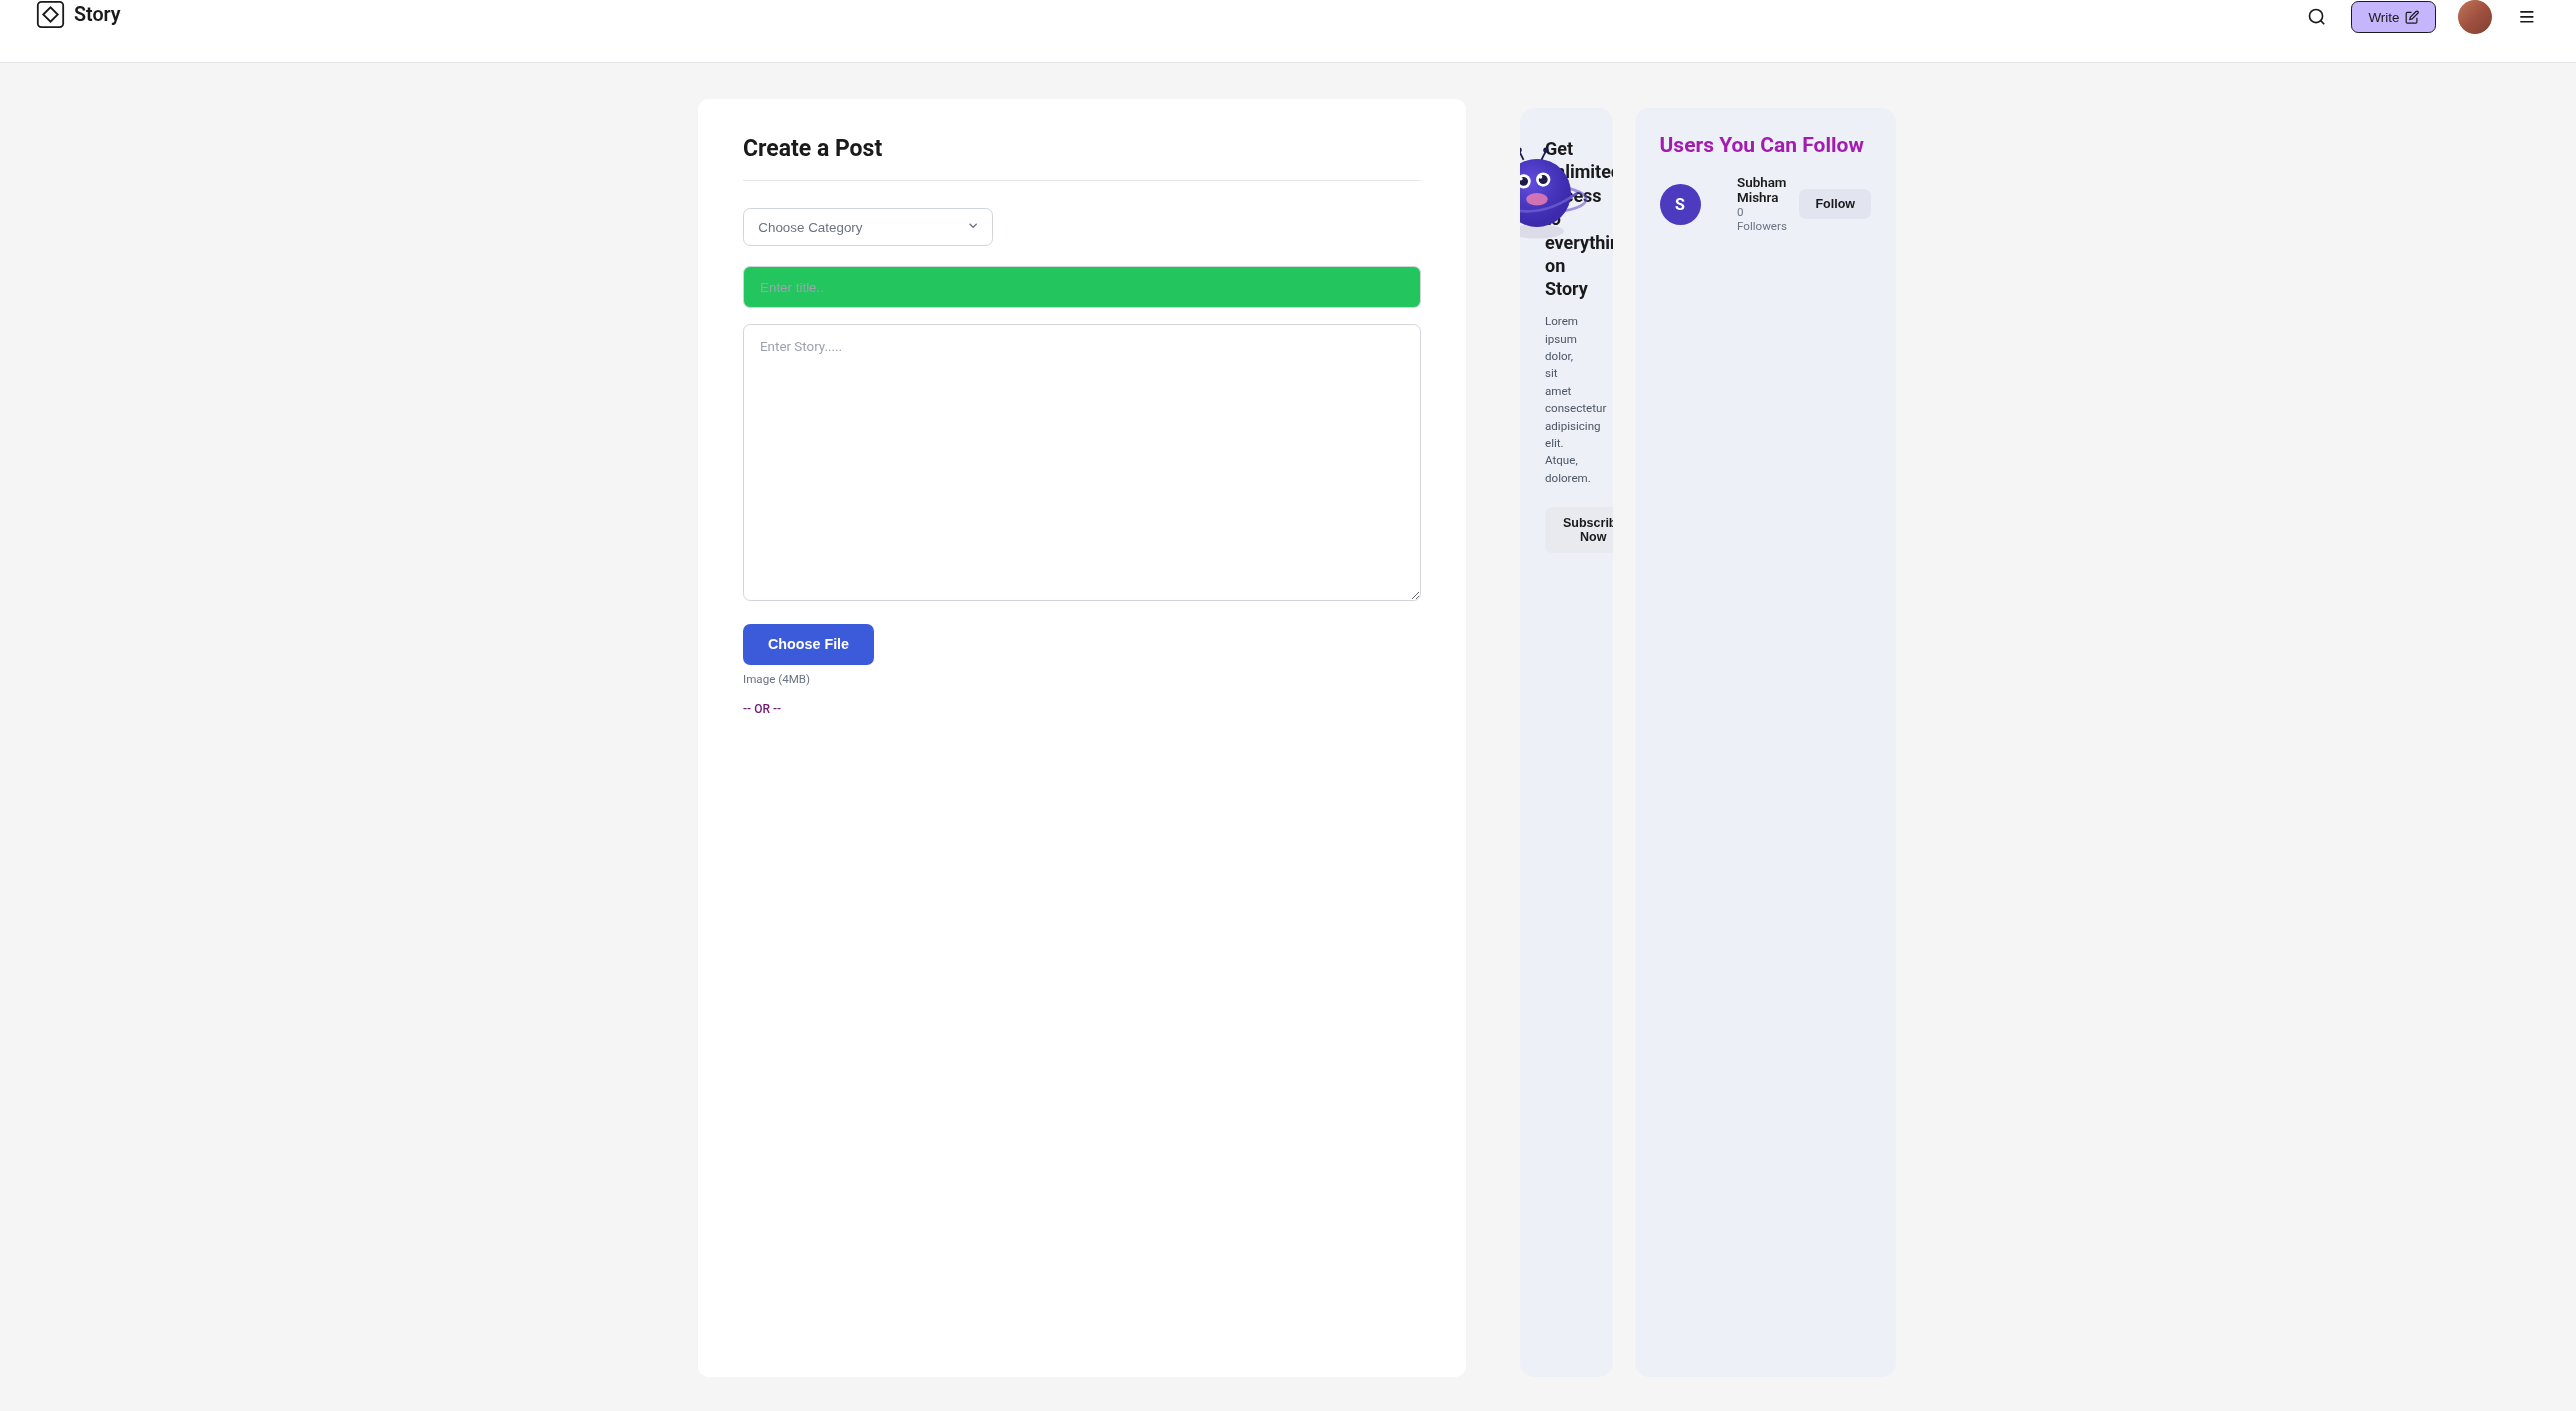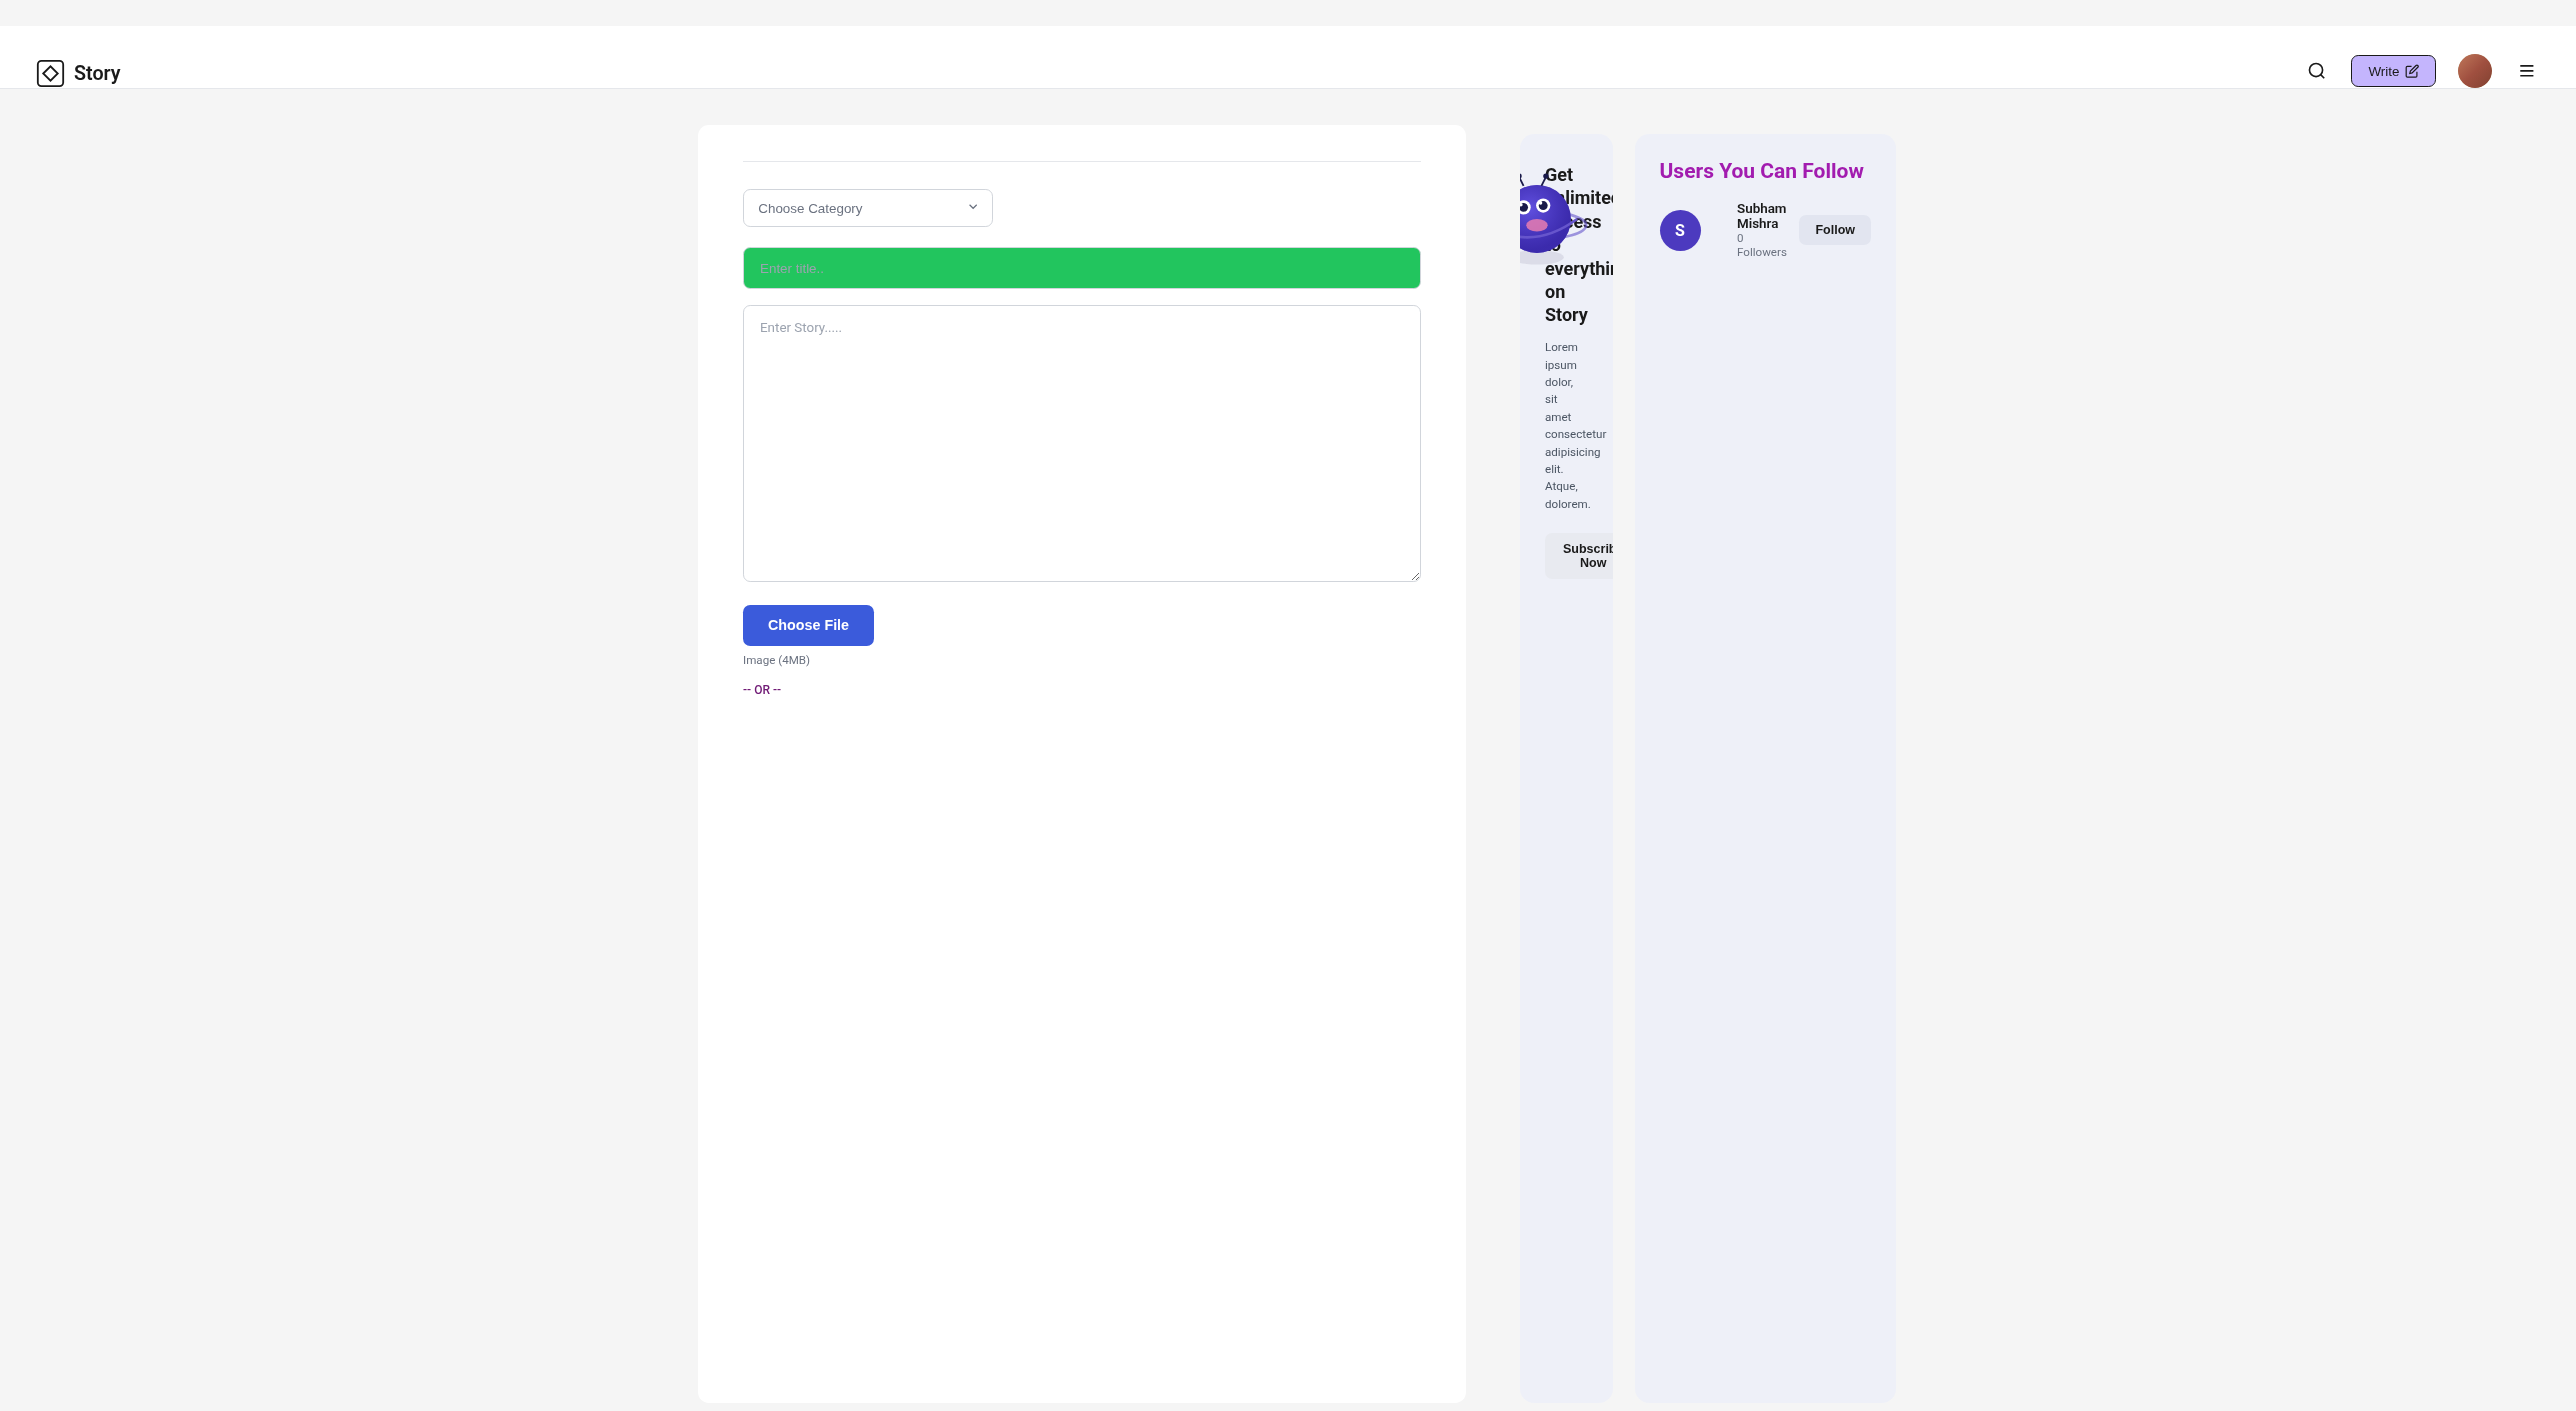--- a/index.html
+++ b/index.html
@@ -9,27 +9,26 @@
       color: #1a1a1a;
       min-height: 100vh;
     }
 
     
     .header {
       background: #fff;
       border-bottom: 0.9px solid #e5e7eb;
       height: 63px;
       display: flex;
-      align-items: flex-end;
+      align-items: flex-start;
       justify-content: space-between;
       padding: 0 36px;
       position: sticky;
       top: 0;
       z-index: 100;
-      margin-top: 26px;
     }
     .header-logo {
       display: flex;
       align-items: center;
       gap: 9px;
     }
     .logo-icon {
       width: 29px;
       height: 29px;
     }
@@ -331,20 +330,21 @@
       <svg width="19.7" height="19.7" fill="none" stroke="currentColor" stroke-width="2" viewBox="0 0 24 24">
         <path d="M4 6h16M4 12h16M4 18h16"></path>
       </svg>
     </button>
   </div>
 </header>
 
 <div class="main-container">
 
   <div class="content-area">
+    <h1 class="page-title">Create a Post</h1>
     <hr class="divider">
 
     
     <div class="category-select">
       <select>
         <option value="" disabled="" selected="">Choose Category</option>
         <option>Technology</option>
         <option>Science</option>
         <option>Culture</option>
         <option>Health</option>

